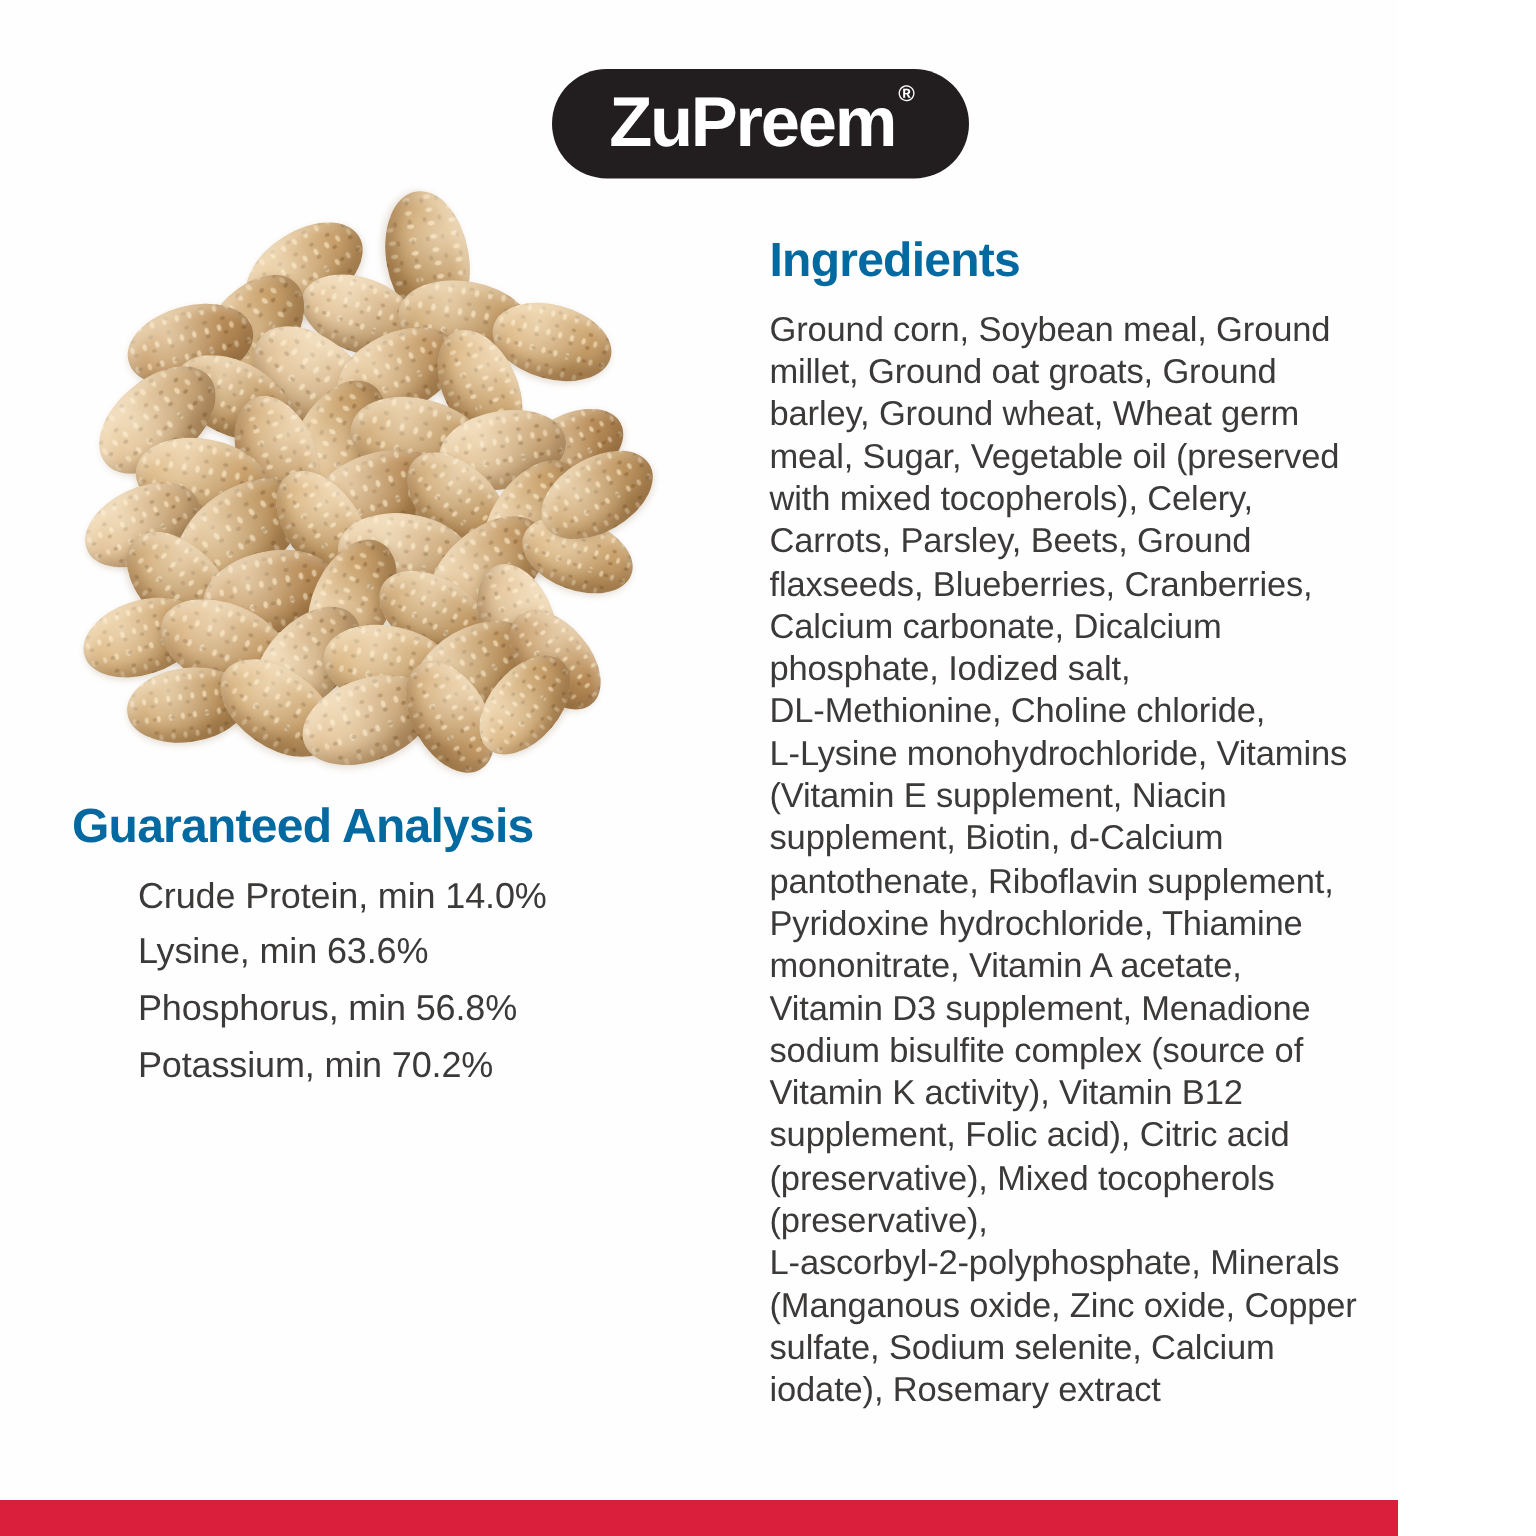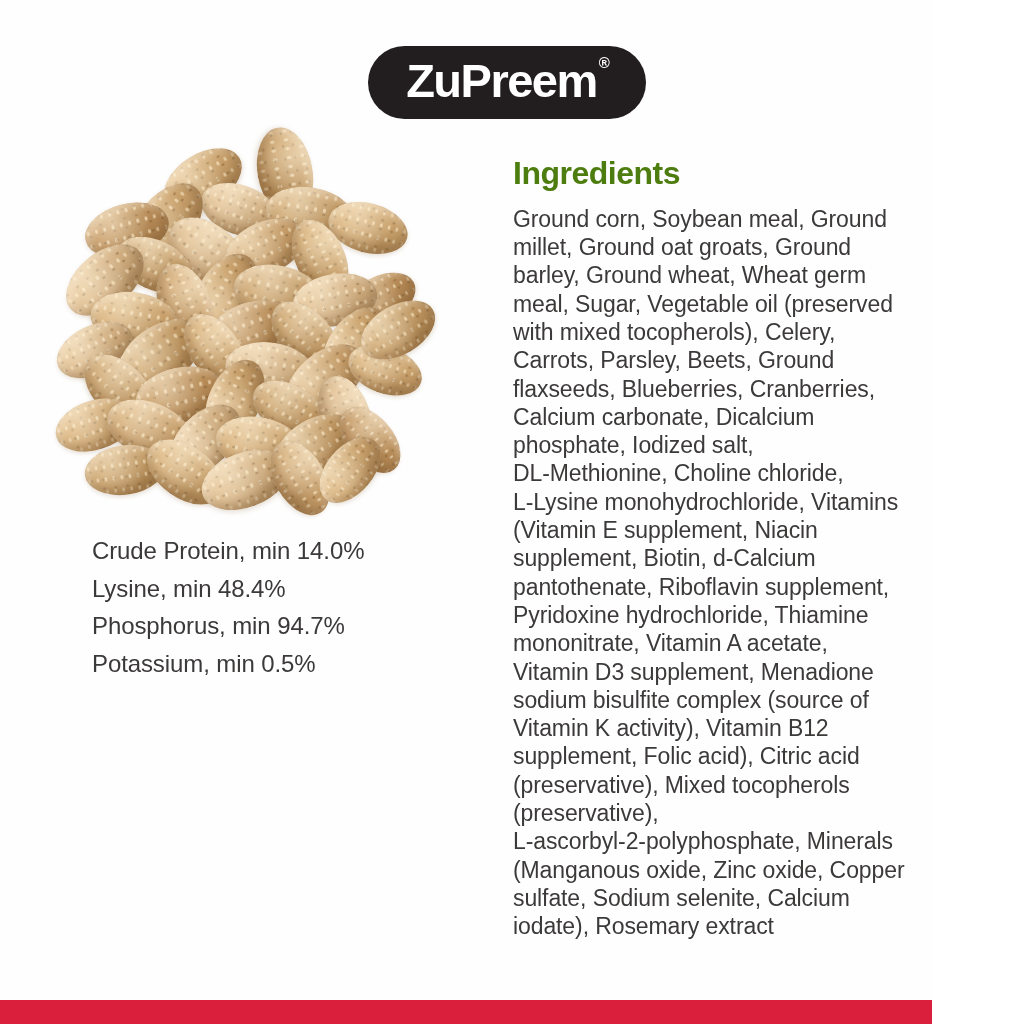--- a/index.html
+++ b/index.html
@@ -69,21 +69,21 @@
       inset -5px -7px 12px rgba(112,78,40,0.45),
       inset 4px 5px 9px rgba(255,243,218,0.55),
       0 2px 5px rgba(140,110,70,0.22);
   }
 
   
   .section-heading {
     margin: 0;
     font-size: 32px;
     font-weight: bold;
-    color: #4d7c0f;
+    color: #0369a1;
     letter-spacing: -0.5px;
     line-height: 1.15;
   }
   .ingredients {
     position: absolute;
     left: 513px;
     top: 155px;
     width: 492px;
   }
   .ingredients .section-heading { margin-bottom: 13px; }
@@ -199,21 +199,22 @@
 supplement, Folic acid), Citric acid
 (preservative), Mixed tocopherols
 (preservative),
 L-ascorbyl-2-polyphosphate, Minerals
 (Manganous oxide, Zinc oxide, Copper
 sulfate, Sodium selenite, Calcium
 iodate), Rosemary extract</div>
   </div>
 
   <div class="analysis">
+    <h2 class="section-heading">Guaranteed Analysis</h2>
     <div class="analysis-row">Crude Protein, min 14.0%</div>
-    <div class="analysis-row">Lysine, min 48.4%</div>
-    <div class="analysis-row">Phosphorus, min 94.7%</div>
-    <div class="analysis-row">Potassium, min 0.5%</div>
+    <div class="analysis-row">Lysine, min 63.6%</div>
+    <div class="analysis-row">Phosphorus, min 56.8%</div>
+    <div class="analysis-row">Potassium, min 70.2%</div>
   </div>
 
   <div class="stripe" style="background: rgb(217, 31, 59);"></div>
 
 </div>
 
 </body></html>

